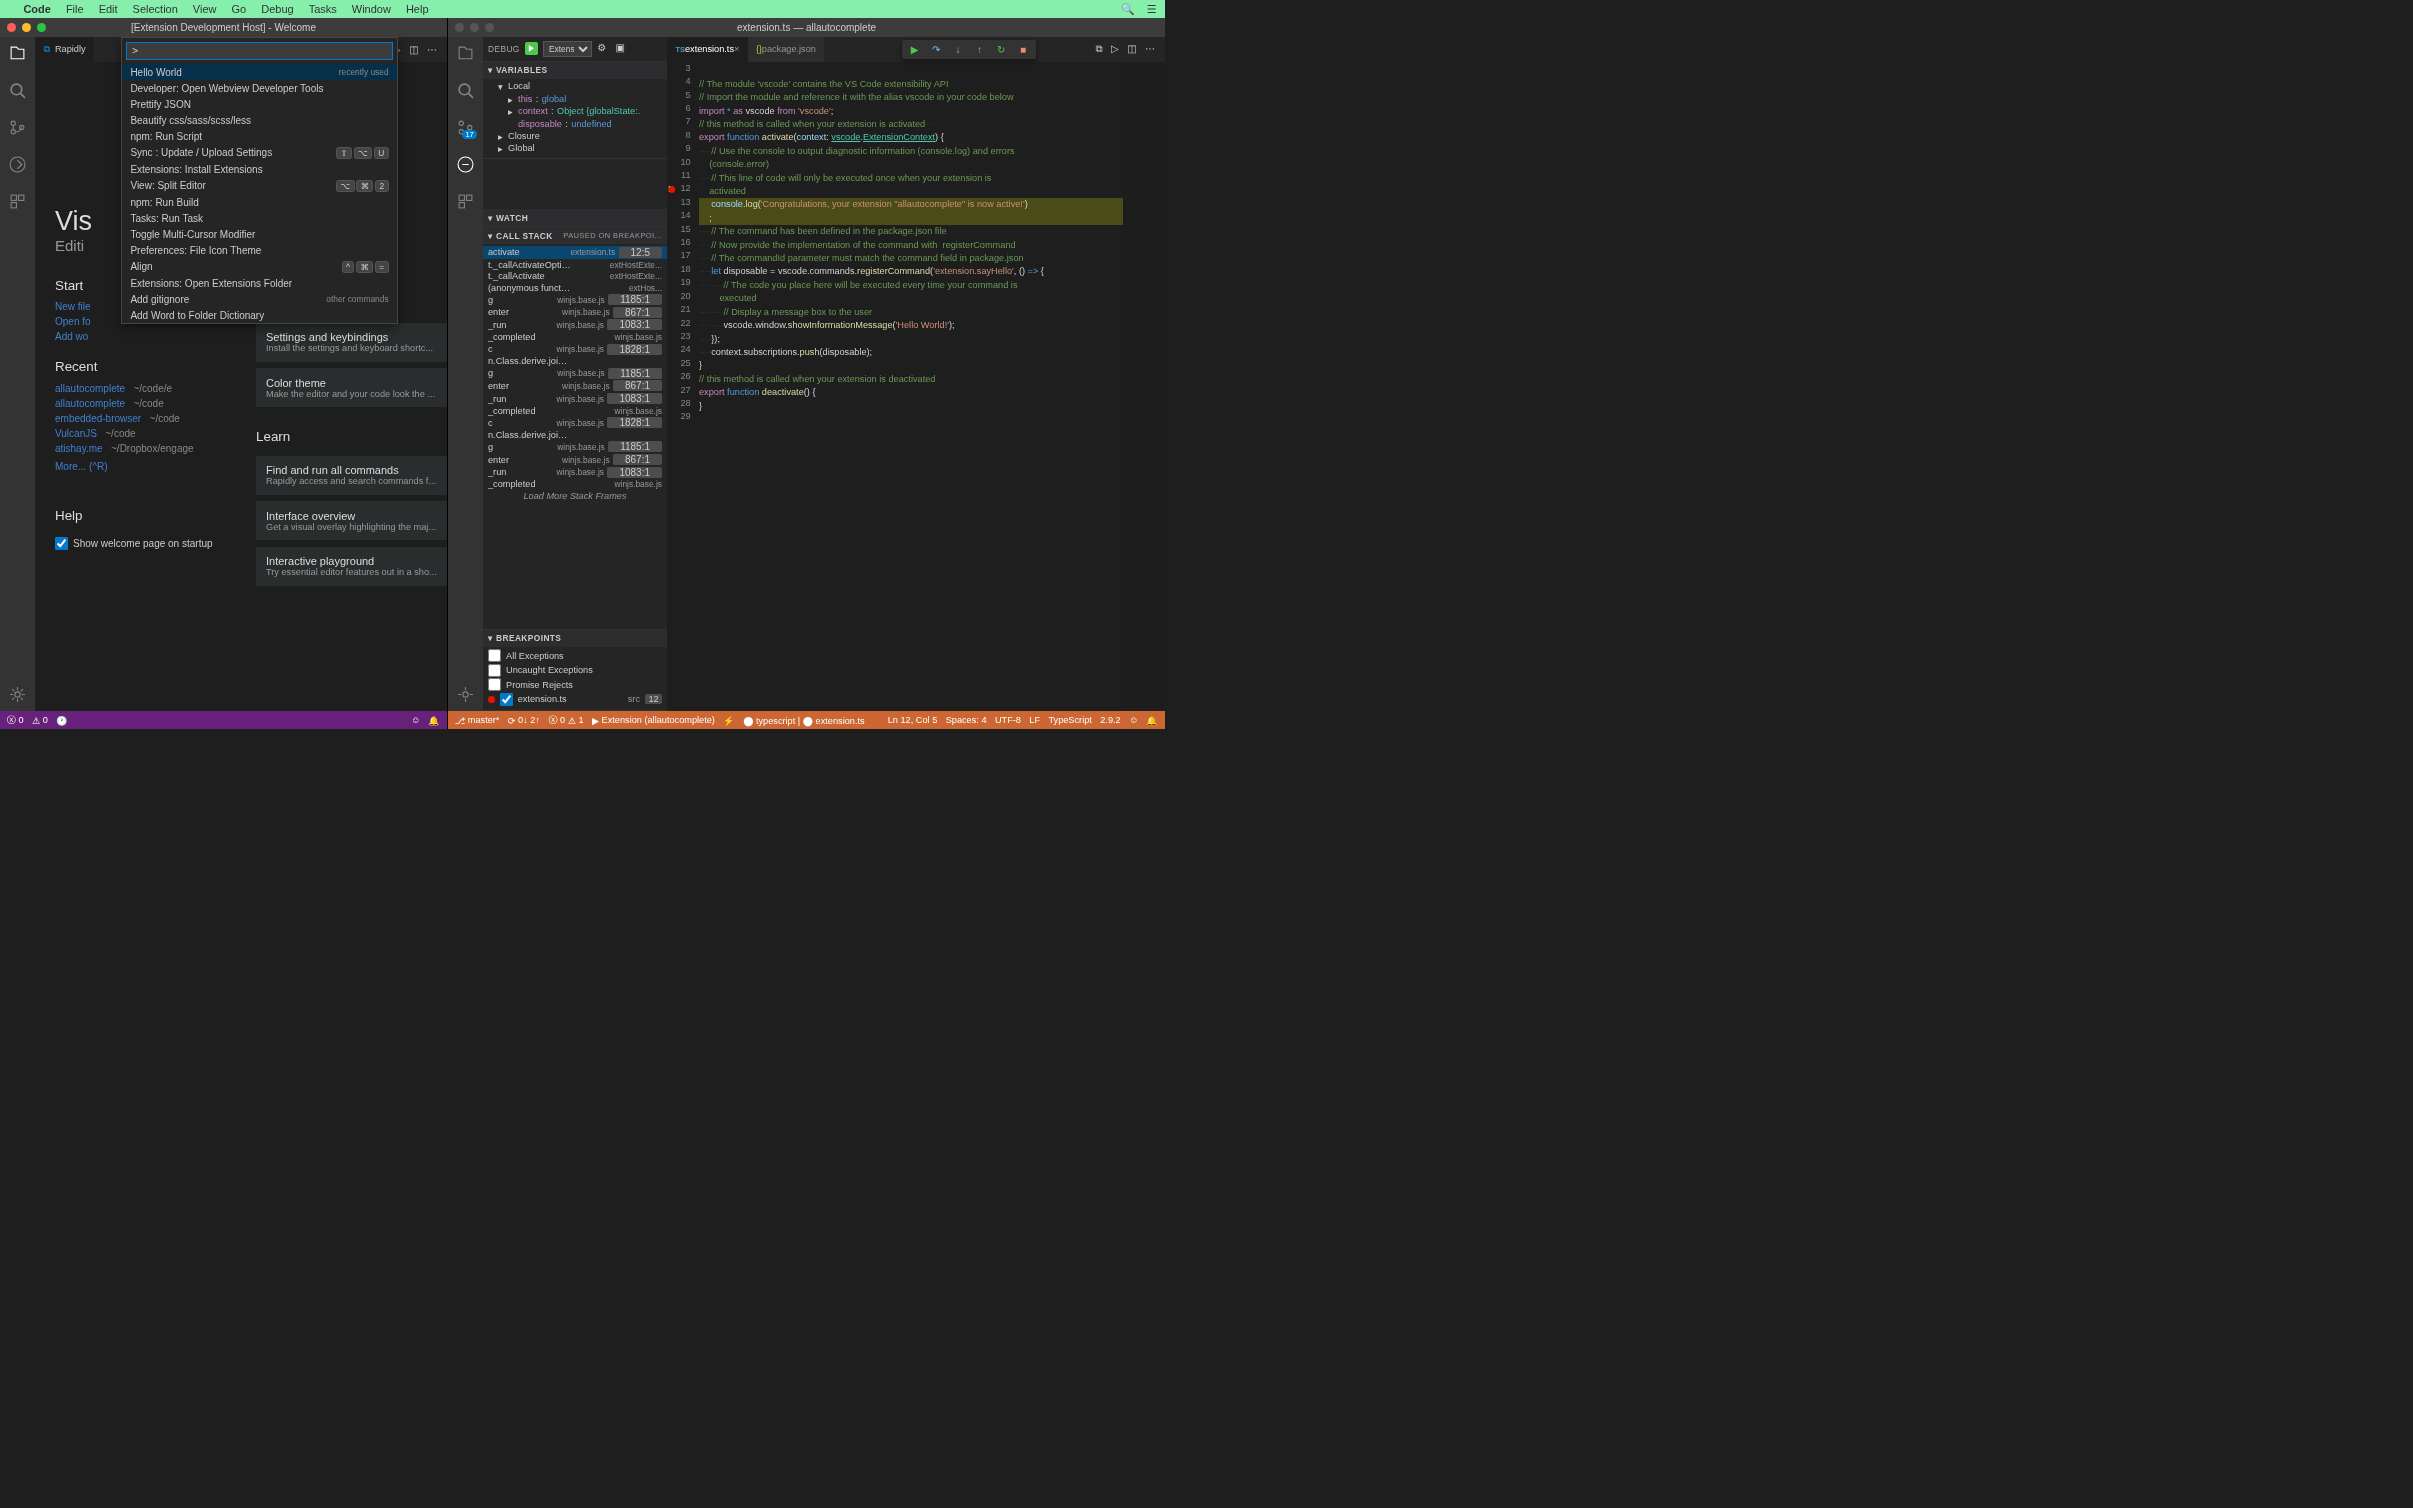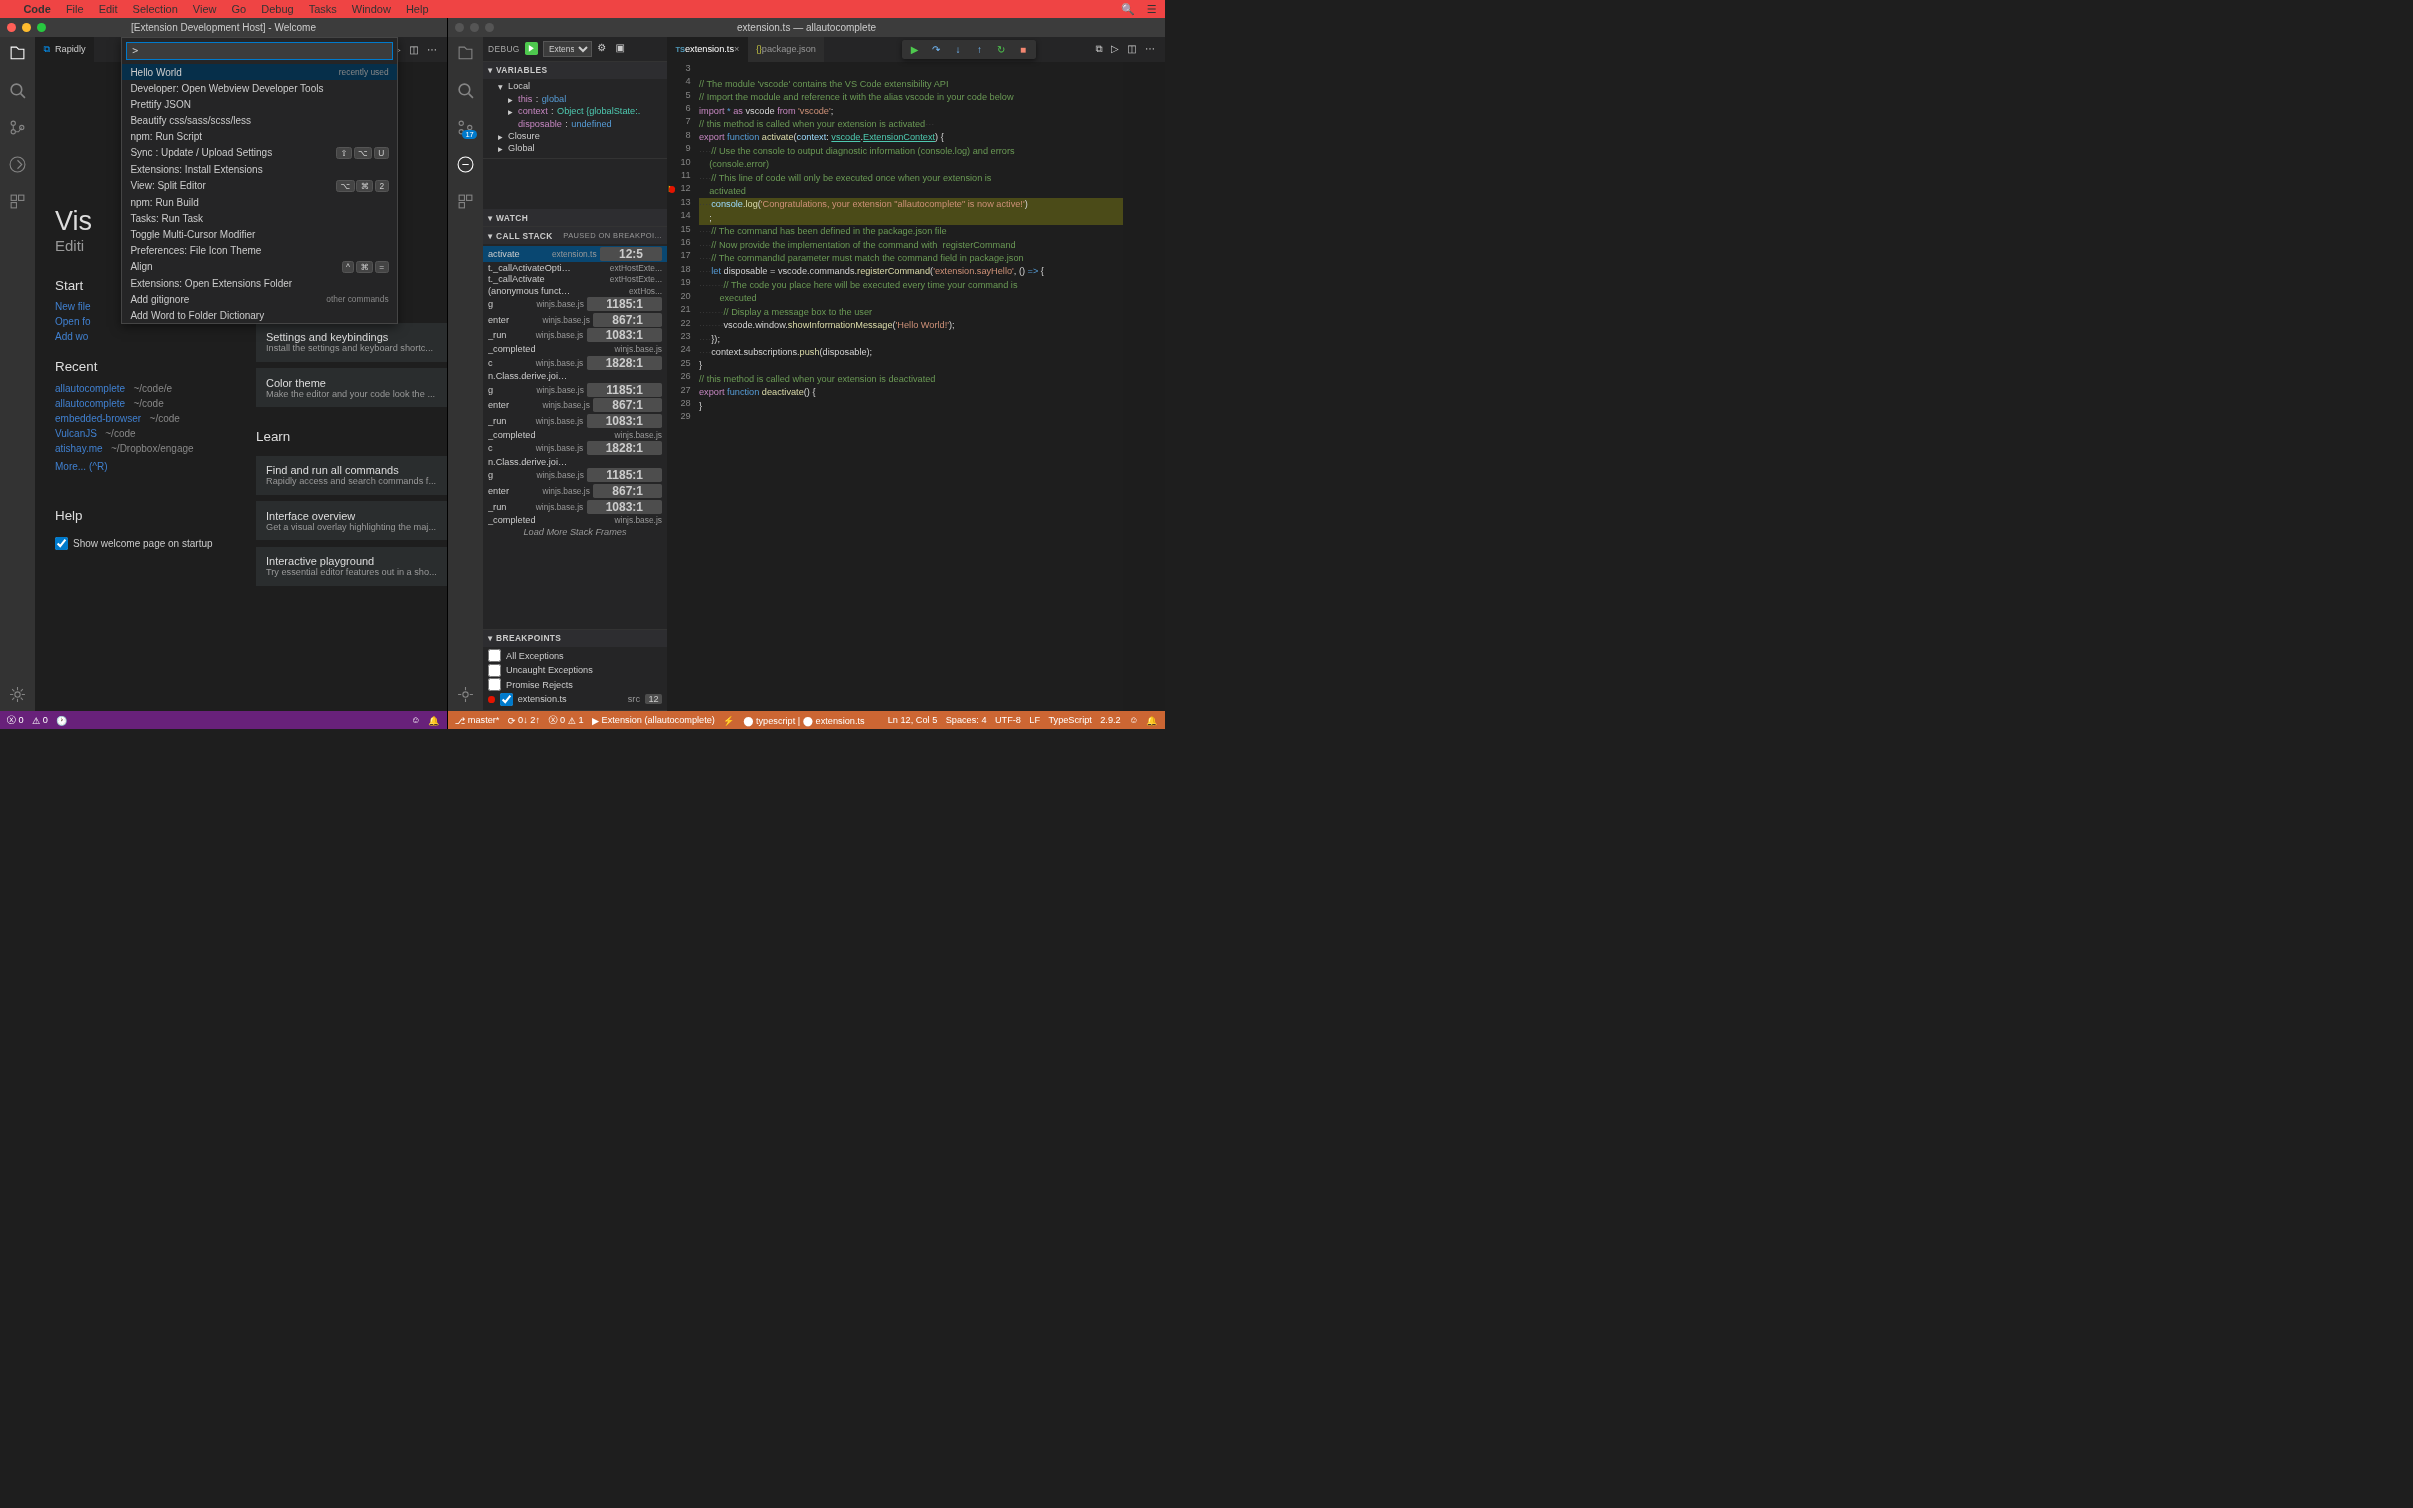--- a/index.html
+++ b/index.html
@@ -1,19 +1,19 @@
 <!DOCTYPE html>
 <html style="font-size:13.4px"><head>
 <meta charset="utf-8">
 <style>
 * { margin: 0; padding: 0; box-sizing: border-box; font-family: -apple-system, BlinkMacSystemFont, "Segoe UI", sans-serif; }
 body { width: 1165px; height: 729px; background: #1e1e1e; color: #ccc; font-size: 10px; overflow: hidden; }
 
 
-.menubar { height: 18.4px; background: #ef4444; display: flex; align-items: center; padding: 0 8.4px; gap: 15px; color: #333; font-size: 11px; }
+.menubar { height: 18.4px; background: #86efac; display: flex; align-items: center; padding: 0 8.4px; gap: 15px; color: #333; font-size: 11px; }
 .menubar .apple { font-size: 11.7px; }
 .menubar .app-name { font-weight: 600; }
 .menubar .spacer { flex: 1; }
 .menubar .right { display: flex; gap: 11.7px; }
 
 
 .windows { display: flex; height: 711px; }
 .window { display: flex; flex-direction: column; background: #1e1e1e; }
 .window.left { width: 448px; border-right: 0.8px solid #000; }
 .window.right { flex: 1; }
@@ -88,21 +88,21 @@
 .var-row .colon { color: #ccc; }
 .var-row .val { color: #ce9178; }
 .var-row .obj { color: #4ec9b0; }
 .var-row.indent { padding-left: 25px; }
 .var-row.indent2 { padding-left: 35px; }
 
 .stack-row { padding: 0.8px 5px; display: flex; align-items: center; gap: 3.4px; font-size: 9.2px; }
 .stack-row.selected { background: #094771; }
 .stack-row .fn { color: #ccc; flex: 0 0 auto; white-space: nowrap; overflow: hidden; text-overflow: ellipsis; }
 .stack-row .file { margin-left: auto; color: #999; font-size: 8.4px; white-space: nowrap; }
-.stack-row .loc { background: #4d4d4d; color: #ccc; padding: 0 19px; border-radius: 1.7px; font-size: 12px; font-weight: bold; }
+.stack-row .loc { background: #4d4d4d; color: #ccc; padding: 0 12px; border-radius: 1.7px; font-size: 10px; }
 .stack-row.load { justify-content: center; font-style: italic; color: #999; }
 
 .bp-row { padding: 0.8px 5px; display: flex; align-items: center; gap: 5px; font-size: 9.2px; }
 .bp-row input { accent-color: #007acc; }
 .bp-row .dot { width: 6.7px; height: 6.7px; border-radius: 50%; background: #e51400; }
 
 
 .editor-area { flex: 1; display: flex; flex-direction: column; position: relative; }
 .editor-tabs { height: 25px; background: #252526; display: flex; align-items: center; }
 .etab { height: 25px; display: flex; align-items: center; padding: 0 8.4px; background: #2d2d2d; color: #969696; font-size: 9.2px; }

